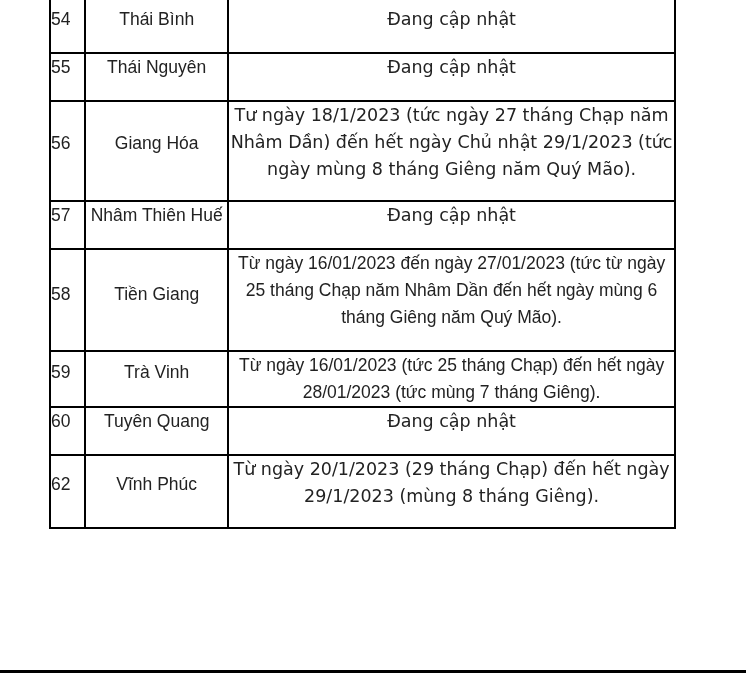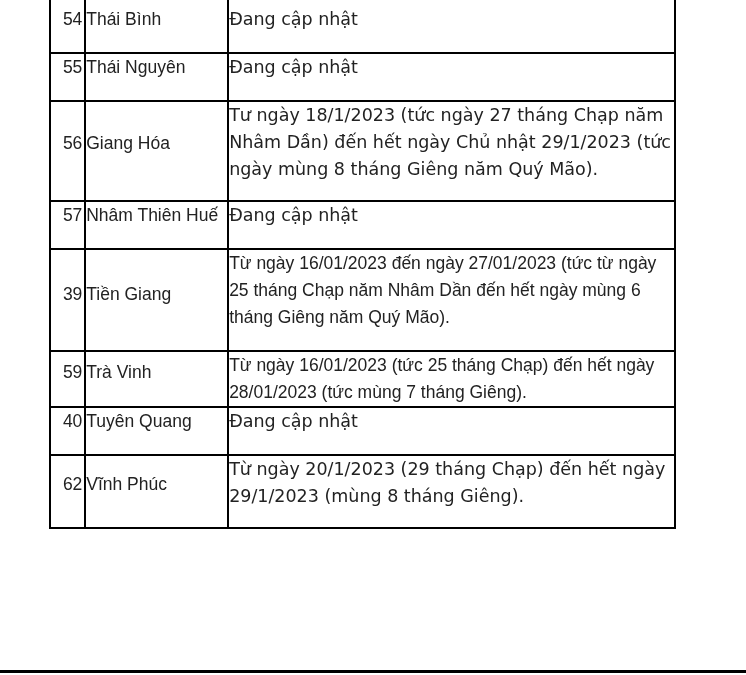--- a/index.html
+++ b/index.html
@@ -1,20 +1,20 @@
 <!DOCTYPE html>
 <html><head>
   <meta charset="utf-8">
   <style>
     html, body { margin: 0; padding: 0; background: #ffffff; }
     body { width: 746px; height: 675px; position: relative; overflow: hidden;
            font-family: "Liberation Sans", sans-serif; color: #222; }
     .tbl { position: absolute; left: 49px; top: -2px; width: 627px; border-collapse: collapse; table-layout: fixed; }
-    .tbl td { border: 2px solid #000; vertical-align: top; padding: 0; font-size: 17.5px; line-height: 27px; }
-    .tbl td.num { text-align: center; padding-left: 10px; }
+    .tbl td { border: 2px solid #000; vertical-align: top; padding: 0; font-size: 17.5px; line-height: 27px; text-align: center; }
+    .tbl td.num { text-align: left; padding-left: 0; }
     .tbl td.prov { padding-top: 0; }
     .tbl td.info { padding: 0 0; }
     .c1 { width: 35px; }
     .c2 { width: 142px; }
     .c3 { width: 444px; }
     .sans2 { font-family: "DejaVu Sans", sans-serif; font-size: 16.5px; }
     .pad-top { padding-top: 6px !important; }
     .bottom-line { position: absolute; left: 0; top: 670px; width: 746px; height: 3px; background: #000; }
   </style>
 </head>
@@ -41,31 +41,31 @@
       <td class="num" style="vertical-align:middle;padding-bottom:16px">56</td>
       <td class="prov" style="vertical-align:middle;padding-bottom:16px">Giang Hóa</td>
       <td class="info sans2">Tư ngày 18/1/2023 (tức ngày 27 tháng Chạp năm Nhâm Dần) đến hết ngày Chủ nhật 29/1/2023 (tức ngày mùng 8 tháng Giêng năm Quý Mão).</td>
     </tr>
     <tr style="height:48px">
       <td class="num">57</td>
       <td class="prov">Nhâm Thiên Huế</td>
       <td class="info sans2">Đang cập nhật</td>
     </tr>
     <tr style="height:102px">
-      <td class="num" style="vertical-align:middle;padding-bottom:12px">39</td>
+      <td class="num" style="vertical-align:middle;padding-bottom:12px">58</td>
       <td class="prov" style="vertical-align:middle;padding-bottom:12px">Tiền Giang</td>
       <td class="info">Từ ngày 16/01/2023 đến ngày 27/01/2023 (tức từ ngày 25 tháng Chạp năm Nhâm Dần đến hết ngày mùng 6 tháng Giêng năm Quý Mão).</td>
     </tr>
     <tr style="height:53px">
       <td class="num" style="vertical-align:middle;padding-bottom:14px">59</td>
       <td class="prov" style="vertical-align:middle;padding-bottom:14px">Trà Vinh</td>
       <td class="info">Từ ngày 16/01/2023 (tức 25 tháng Chạp) đến hết ngày 28/01/2023 (tức mùng 7 tháng Giêng).</td>
     </tr>
     <tr style="height:48px">
-      <td class="num">40</td>
+      <td class="num">60</td>
       <td class="prov">Tuyên Quang</td>
       <td class="info sans2">Đang cập nhật</td>
     </tr>
     <tr style="height:73px">
       <td class="num" style="vertical-align:middle;padding-bottom:14px">62</td>
       <td class="prov" style="vertical-align:middle;padding-bottom:14px">Vĩnh Phúc</td>
       <td class="info sans2">Từ ngày 20/1/2023 (29 tháng Chạp) đến hết ngày 29/1/2023 (mùng 8 tháng Giêng).</td>
     </tr>
   </tbody>
 </table>

